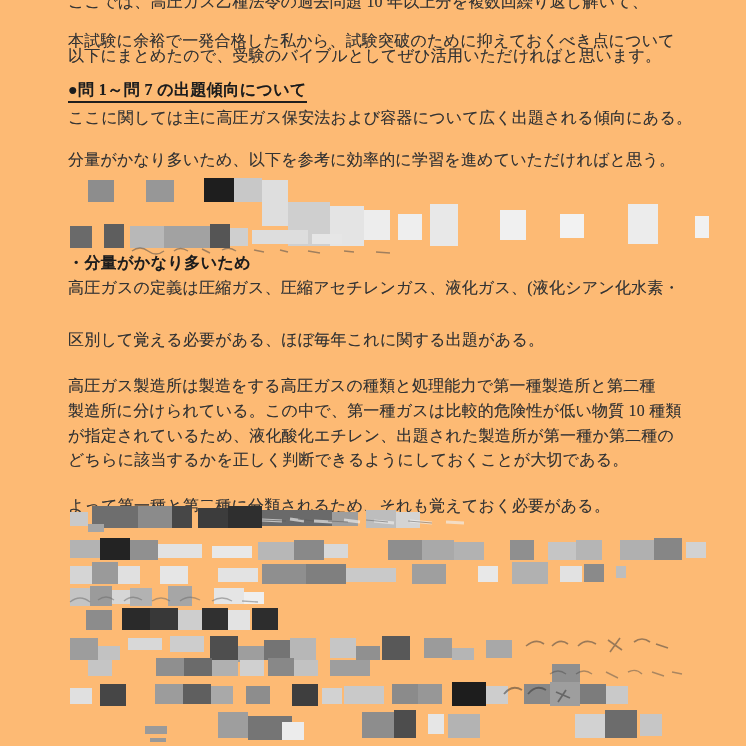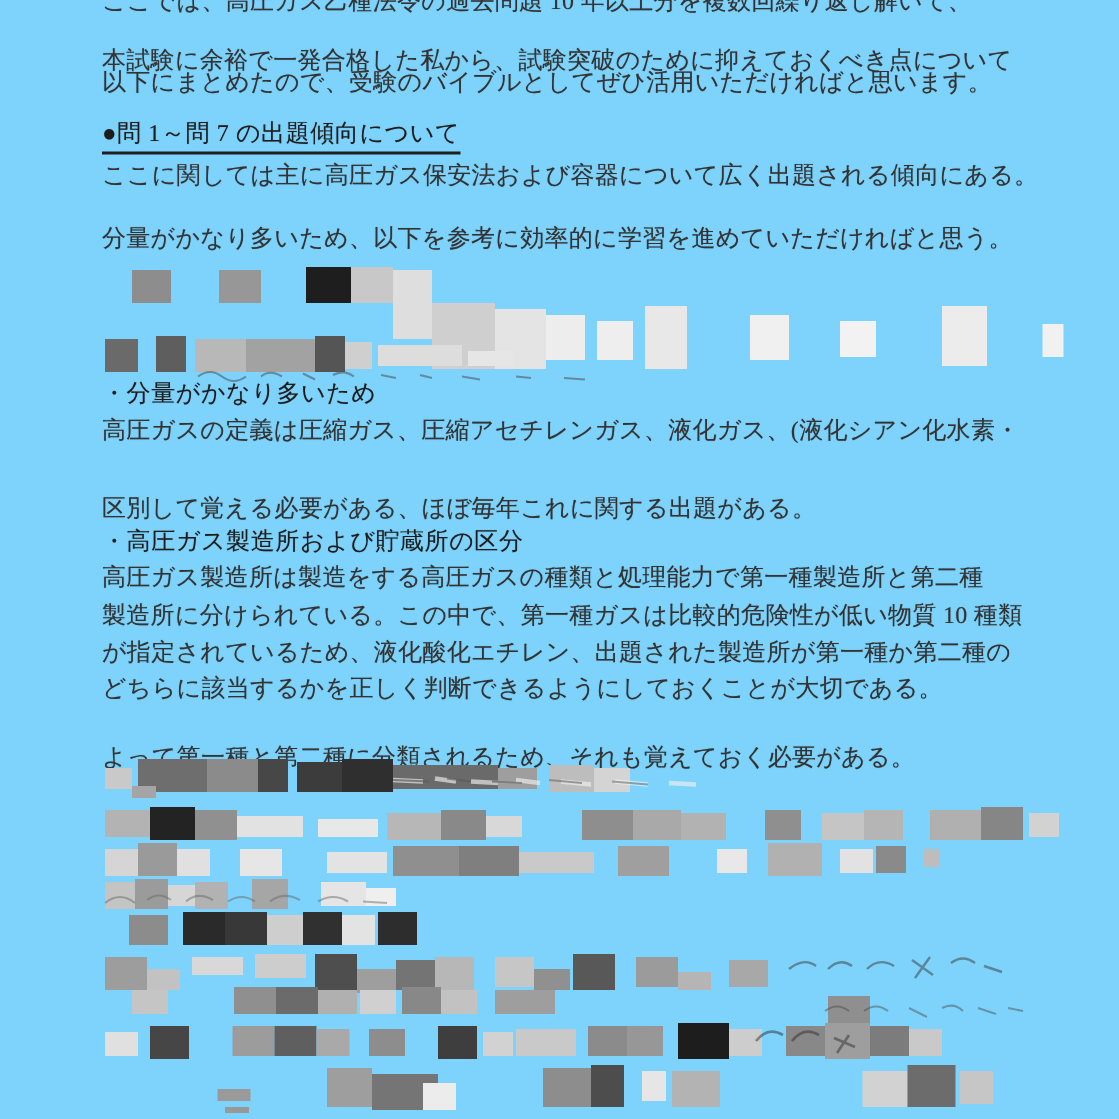--- a/index.html
+++ b/index.html
@@ -16,21 +16,21 @@
     left:68px;
     width:660px;
     font-size:16px;
     line-height:21px;
     letter-spacing:0.2px;
     white-space:nowrap;
     color:#333333;
     text-shadow:0 0 0.6px rgba(60,60,60,0.45);
   }
   .bold{
-    font-weight:400;
+    font-weight:700;
     color:#1c1c1c;
     letter-spacing:0.4px;
   }
   .underlined span{
     display:inline-block;
     border-bottom:2px solid #1f1f1f;
     padding-bottom:1px;
   }
   .mosaic-layer{
     position:absolute;left:0;top:0;width:746px;height:746px;
@@ -41,21 +41,21 @@
   }
   .scribble{
     position:absolute;
     pointer-events:none;
     opacity:0.65;
   }
 </style>
 </head>
 <body>
 
-<div class="page" style="background: #7dd3fc;">
+<div class="page" style="background: #fdba74;">
 
   <div class="line" style="top:-9px">ここでは、高圧ガス乙種法令の過去問題 10 年以上分を複数回繰り返し解いて、</div>
   <div class="line" style="top:30px">本試験に余裕で一発合格した私から、試験突破のために抑えておくべき点について</div>
   <div class="line" style="top:45px">以下にまとめたので、受験のバイブルとしてぜひ活用いただければと思います。</div>
 
   <div class="line bold underlined" style="top:79px">
     <span>●問 1～問 7 の出題傾向について</span>
   </div>
   <div class="line" style="top:107px">ここに関しては主に高圧ガス保安法および容器について広く出題される傾向にある。</div>
   <div class="line" style="top:149px">分量がかなり多いため、以下を参考に効率的に学習を進めていただければと思う。</div>
@@ -82,21 +82,20 @@
       <div class="mblock" style="left: 210px; top: 224px; width: 20px; height: 24px; background: rgb(85, 85, 85);"></div>
       <div class="mblock" style="left: 230px; top: 228px; width: 18px; height: 18px; background: rgb(207, 207, 207);"></div>
       <div class="mblock" style="left: 252px; top: 230px; width: 56px; height: 14px; background: rgb(221, 221, 221);"></div>
       <div class="mblock" style="left: 312px; top: 234px; width: 30px; height: 10px; background: rgb(230, 230, 230);"></div>
     </div>
 
   <div class="line bold" style="top:252px">・分量がかなり多いため</div>
   <div class="line" style="top:277px">高圧ガスの定義は圧縮ガス、圧縮アセチレンガス、液化ガス、(液化シアン化水素・</div>
   <div class="line" style="top:329px">区別して覚える必要がある、ほぼ毎年これに関する出題がある。</div>
 
-  <div class="line bold" style="top:351px">・高圧ガス製造所および貯蔵所の区分</div>
   <div class="line" style="top:375px">高圧ガス製造所は製造をする高圧ガスの種類と処理能力で第一種製造所と第二種</div>
   <div class="line" style="top:400px">製造所に分けられている。この中で、第一種ガスは比較的危険性が低い物質 10 種類</div>
   <div class="line" style="top:425px">が指定されているため、液化酸化エチレン、出題された製造所が第一種か第二種の</div>
   <div class="line" style="top:449px">どちらに該当するかを正しく判断できるようにしておくことが大切である。</div>
   <div class="line" style="top:495px">よって第一種と第二種に分類されるため、それも覚えておく必要がある。</div>
 
   <div class="mosaic-layer">
       <div class="mblock" style="left: 70px; top: 512px; width: 18px; height: 14px; background: rgb(201, 201, 201);"></div>
       <div class="mblock" style="left: 92px; top: 506px; width: 46px; height: 22px; background: rgb(110, 110, 110);"></div>
       <div class="mblock" style="left: 138px; top: 506px; width: 34px; height: 22px; background: rgb(139, 139, 139);"></div>

